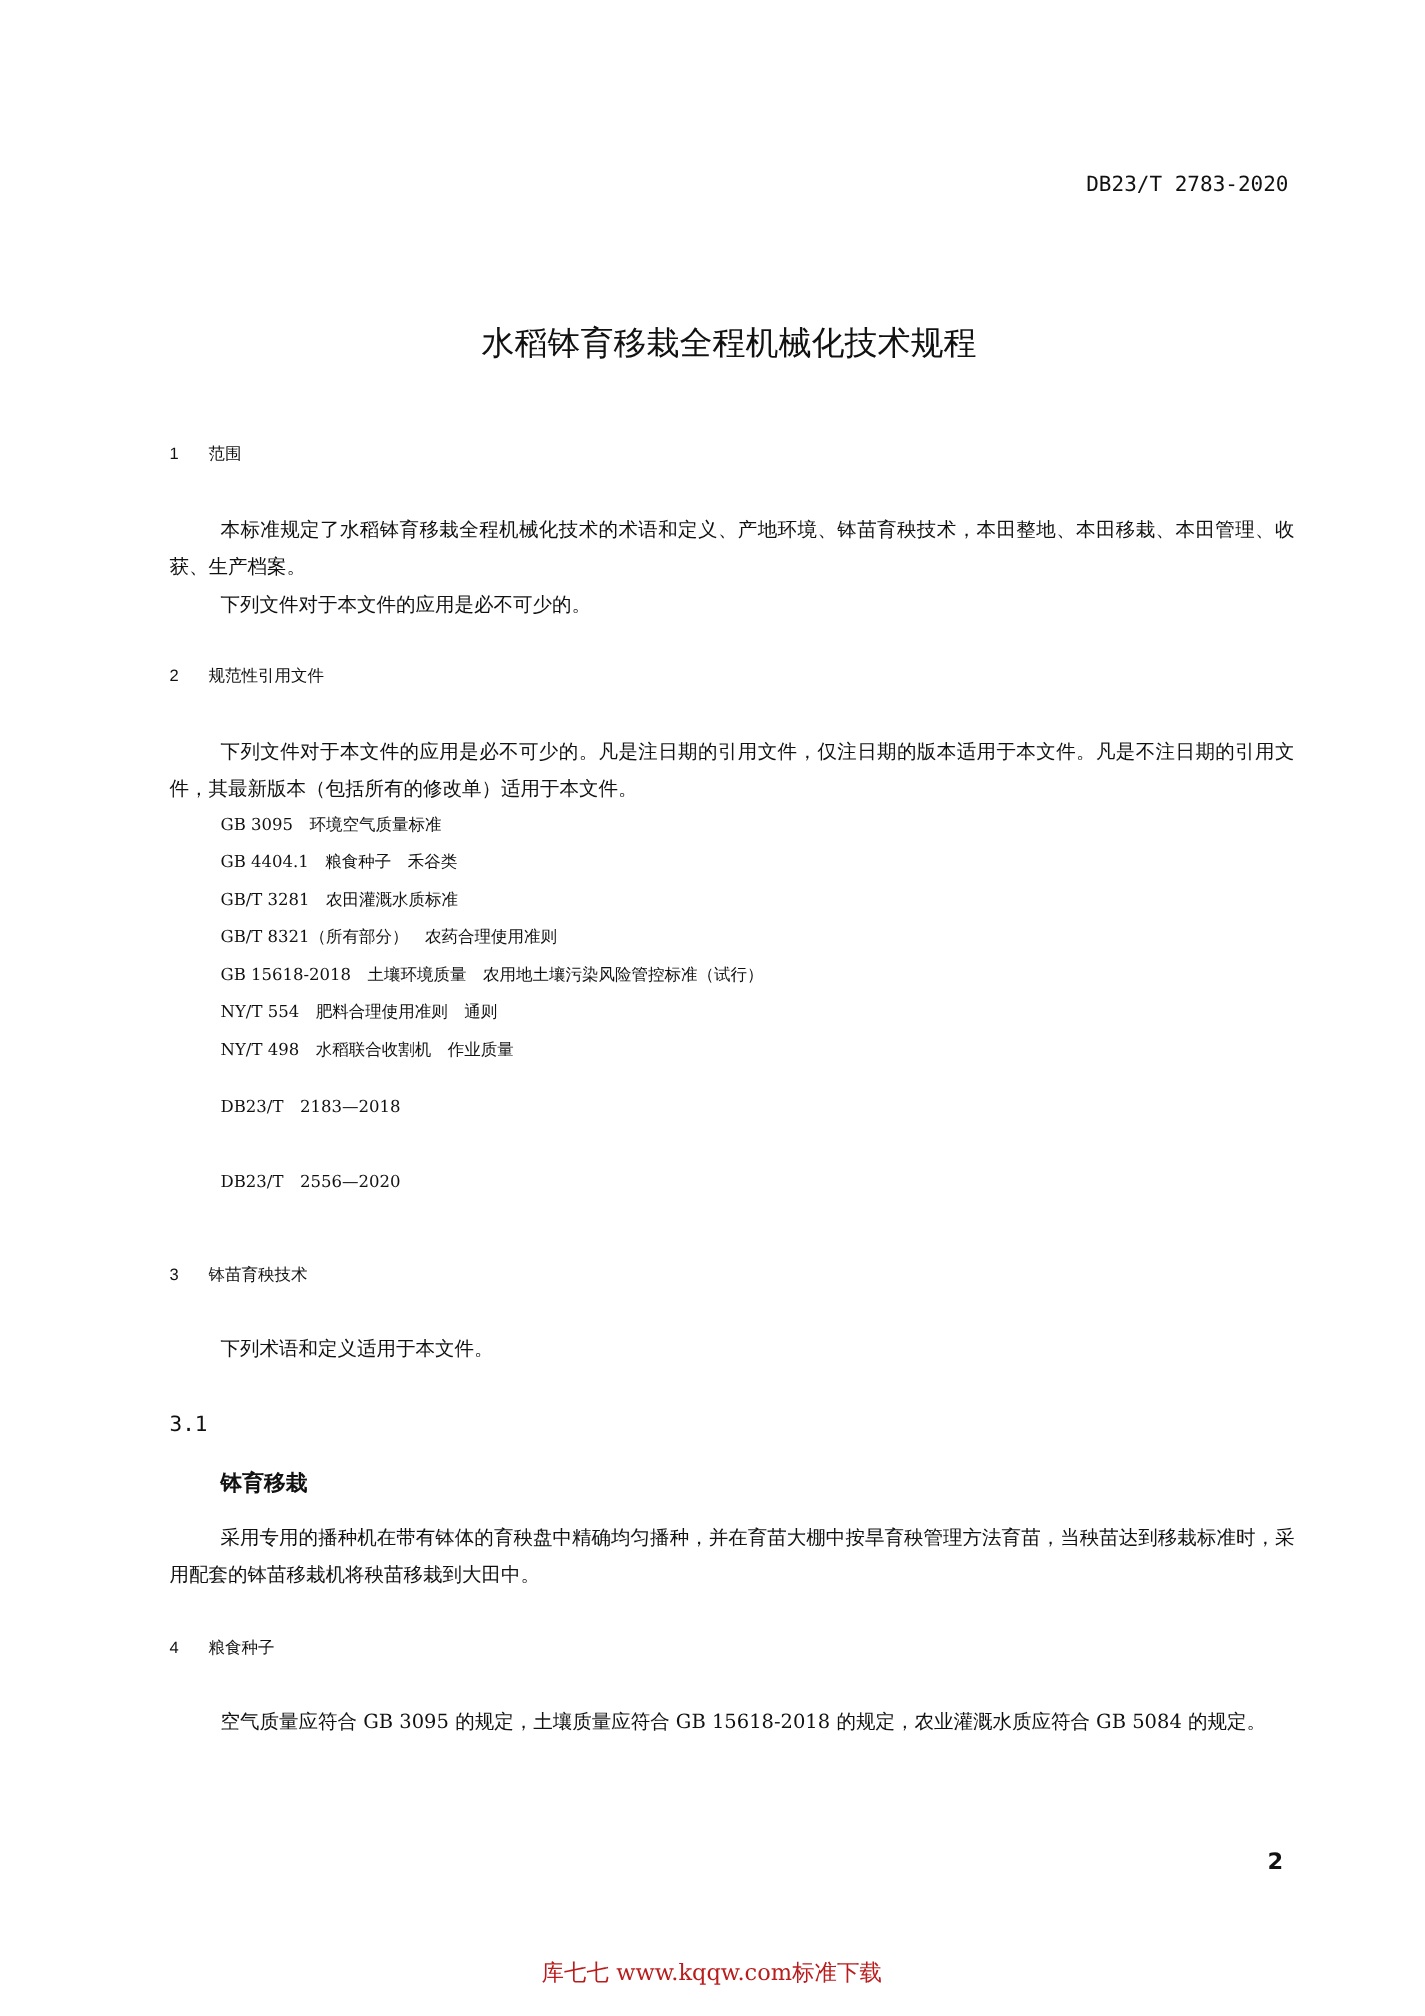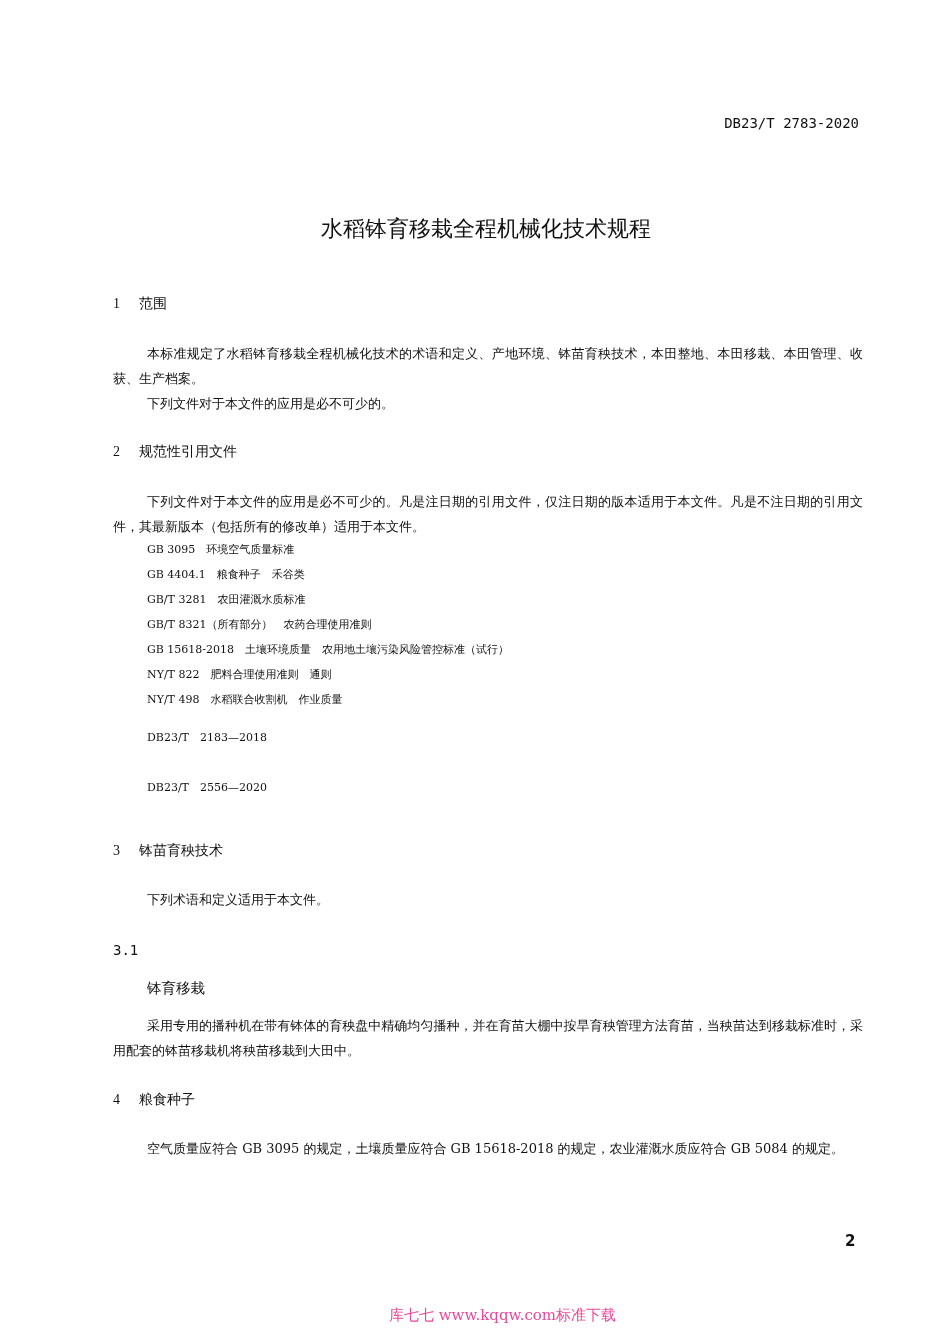--- a/index.html
+++ b/index.html
@@ -1,28 +1,28 @@
 <!DOCTYPE html>
 <html><head>
 <meta charset="utf-8">
 <style>
   html, body { margin: 0; padding: 0; background: #ffffff; }
   body { width: 950px; height: 1344px; position: relative; overflow: hidden; color: #111; font-family: "DejaVu Serif", "Liberation Serif", serif; }
   .abs { position: absolute; white-space: nowrap; }
   .docno { top: 115px; right: 91px; font-family: "DejaVu Sans Mono", "Liberation Mono", monospace; font-size: 14px; text-align: right; }
   .title { top: 214px; left: 0; width: 972px; text-align: center; font-family: "DejaVu Sans", "Liberation Sans", sans-serif; font-size: 22px; }
-  .h { left: 113px; font-family: Liberation Serif, serif; font-size: 14px; }
+  .h { left: 113px; font-family: Liberation Sans, sans-serif; font-size: 11px; }
   .h .num { display: inline-block; width: 26px; }
   .p { left: 113px; font-size: 13px; line-height: 25px; width: 750px; white-space: normal; text-align: justify; }
   .p .ind { padding-left: 34px; }
   .ref { left: 147px; font-size: 11px; }
-  .term { left: 147px; font-family: "DejaVu Sans", "Liberation Sans", sans-serif; font-size: 14.5px; font-weight: normal; }
+  .term { left: 147px; font-family: "DejaVu Sans", "Liberation Sans", sans-serif; font-size: 14.5px; font-weight: bold; }
   .sub { left: 113px; font-family: "DejaVu Sans Mono", "Liberation Mono", monospace; font-size: 14px; }
   .pageno { top: 1232px; left: 845px; font-family: "DejaVu Sans", "Liberation Sans", sans-serif; font-size: 15px; font-weight: bold; }
-  .footer { top: 1306px; left: 361px; font-size: 15px; color: #ec4899; margin-left: 28px; }
+  .footer { top: 1306px; left: 361px; font-size: 15px; color: #b91c1c; }
 </style>
 </head>
 <body>
 
 <div class="abs docno">DB23/T 2783-2020</div>
 <div class="abs title">水稻钵育移栽全程机械化技术规程</div>
 
 <div class="abs h" style="top:295px">
   <span class="num">1</span><span>范围</span>
 </div>
@@ -37,21 +37,21 @@
   <span class="num">2</span><span>规范性引用文件</span>
 </div>
 <div class="abs p" style="top:489px">
   <span class="ind">下列文件对于本文件的应用是必不可少的。凡是注日期的引用文件，仅注日期的版本适用于本文件。凡是不注日期的引用文件，其最新版本（包括所有的修改单）适用于本文件。</span>
 </div>
 <div class="abs ref" style="top:542px">GB 3095　环境空气质量标准</div>
 <div class="abs ref" style="top:567px">GB 4404.1　粮食种子　禾谷类</div>
 <div class="abs ref" style="top:592px">GB/T 3281　农田灌溉水质标准</div>
 <div class="abs ref" style="top:617px">GB/T 8321（所有部分）　农药合理使用准则</div>
 <div class="abs ref" style="top:642px">GB 15618-2018　土壤环境质量　农用地土壤污染风险管控标准（试行）</div>
-<div class="abs ref" style="top:667px">NY/T 822　肥料合理使用准则　通则</div>
+<div class="abs ref" style="top:667px">NY/T 554　肥料合理使用准则　通则</div>
 <div class="abs ref" style="top:692px">NY/T 498　水稻联合收割机　作业质量</div>
 <div class="abs ref" style="top:730px">DB23/T　2183—2018</div>
 <div class="abs ref" style="top:780px">DB23/T　2556—2020</div>
 
 <div class="abs h" style="top:842px">
   <span class="num">3</span><span>钵苗育秧技术</span>
 </div>
 <div class="abs p" style="top:887px">
   <span class="ind">下列术语和定义适用于本文件。</span>
 </div>

